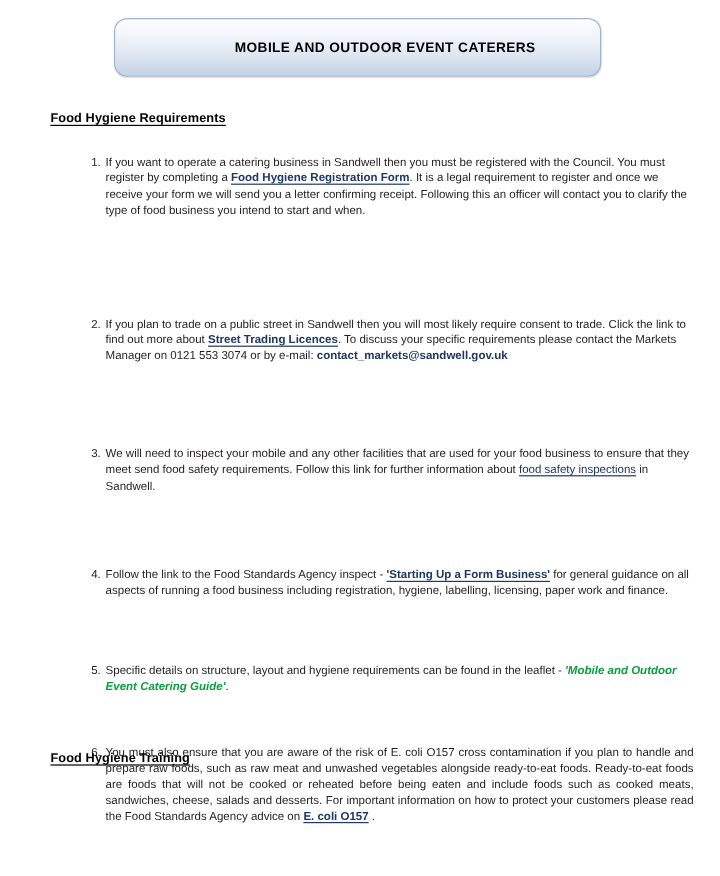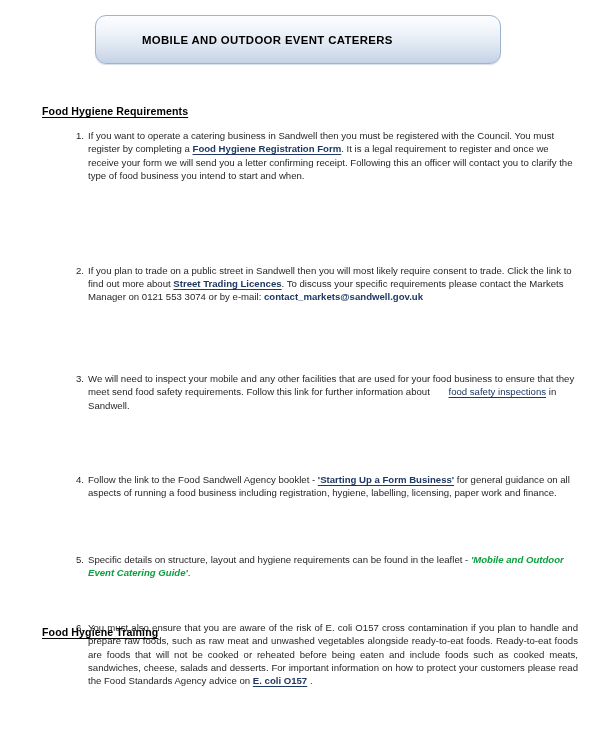--- a/index.html
+++ b/index.html
@@ -35,21 +35,21 @@
   .banner {
     box-sizing: border-box;
     width: 100%;
     height: 100%;
     border: 1px solid #9eb3d0;
     border-radius: 11px;
     background: linear-gradient(to bottom, #fcfdff 0%, #f2f6fb 28%, #dfe7f2 62%, #c5d2e6 100%);
     box-shadow: 0 1px 1px rgba(120,140,170,0.28);
     display: flex;
     flex-direction: column;
-    align-items: flex-start;
+    align-items: center;
     justify-content: center;
     padding-left: 46px;
   }
   .banner-line {
     font-size: 11.4px;
     font-weight: bold;
     letter-spacing: 0.35px;
     color: #000000;
     line-height: 16px;
     text-align: center;
@@ -102,21 +102,21 @@
   }
   li.item.justify { text-align: justify; }
   li.item.justify .body { text-align: justify; }
 
   a.doclink {
     color: #1f3864;
     font-weight: bold;
     text-decoration: underline;
     text-underline-offset: 1.5px;
   }
-  a.doclink.plain { font-weight: normal; margin-left: 16px; }
+  a.doclink.plain { font-weight: normal; }
   .email {
     color: #1f3864;
     font-weight: bold;
   }
   .green-italic {
     color: #0ba03f;
     font-weight: bold;
     font-style: italic;
   }
   .blk { position: absolute; left: 0; width: 490px; }
@@ -127,21 +127,21 @@
 <div class="page">
 
   <div class="banner-wrap">
     <div class="banner">
       <div class="banner-line">MOBILE AND OUTDOOR EVENT CATERERS</div>
     </div>
   </div>
 
   <div class="content">
 
-    <div class="blk" style="top:12px;">
+    <div class="blk" style="top:0px;">
       <h2 class="section-heading">Food Hygiene Requirements</h2>
     </div>
 
     <ol class="items">
       <li class="item blk" style="top:37px;">
         <span class="num">1.</span>
         <span class="body"><span>If you want to operate a catering business in Sandwell then you must be registered with the Council. You must register by completing a </span><a class="doclink" href="#">Food Hygiene Registration Form</a><span>. It is a legal requirement to register and once we receive your form we will send you a letter confirming receipt.  Following this an officer will contact you to clarify the type of food business you intend to start and when.</span></span>
       </li>
 
       <li class="item blk" style="top:118px;">
@@ -149,21 +149,21 @@
         <span class="body"><span>If you plan to trade on a public street in Sandwell then you will most likely require consent to trade.  Click the link to find out more about </span><a class="doclink" href="#">Street Trading Licences</a><span>.  To discuss your specific requirements please contact the Markets Manager on 0121 553 3074 or by e-mail: </span><span class="email">contact_markets@sandwell.gov.uk</span></span>
       </li>
 
       <li class="item blk" style="top:186px;">
         <span class="num">3.</span>
         <span class="body"><span>We will need to inspect your mobile and any other facilities that are used for your food business to ensure that they meet send food safety requirements.  Follow this link for further information about </span><a class="doclink plain" href="#">food safety inspections</a><span> in Sandwell.</span></span>
       </li>
 
       <li class="item blk" style="top:247px;">
         <span class="num">4.</span>
-        <span class="body"><span>Follow the link to the Food Sandwell Agency booklet - </span><a class="doclink" href="#">'Starting Up a Form Business'</a><span> for general guidance on all aspects of running a food business including registration, hygiene, labelling, licensing, paper work and finance.</span></span>
+        <span class="body"><span>Follow the link to the Food Standards Agency inspect - </span><a class="doclink" href="#">'Starting Up a Form Business'</a><span> for general guidance on all aspects of running a food business including registration, hygiene, labelling, licensing, paper work and finance.</span></span>
       </li>
 
       <li class="item blk" style="top:300px;">
         <span class="num">5.</span>
         <span class="body"><span>Specific details on structure, layout and hygiene requirements can be found in the leaflet - </span><span class="green-italic">'Mobile and Outdoor Event Catering Guide'</span><span>.</span></span>
       </li>
 
       <li class="item blk justify" style="top:341px;">
         <span class="num">6.</span>
         <span class="body"><span>You must also ensure that you are aware of the risk of E. coli O157 cross contamination if you plan to handle and prepare raw foods, such as raw meat and unwashed vegetables alongside ready-to-eat foods. Ready-to-eat foods are foods that will not be cooked or reheated before being eaten and include foods such as cooked meats, sandwiches, cheese, salads and desserts. For important information on how to protect your customers please read the Food Standards Agency advice on </span><a class="doclink" href="#">E. coli O157</a><span> .</span></span>

